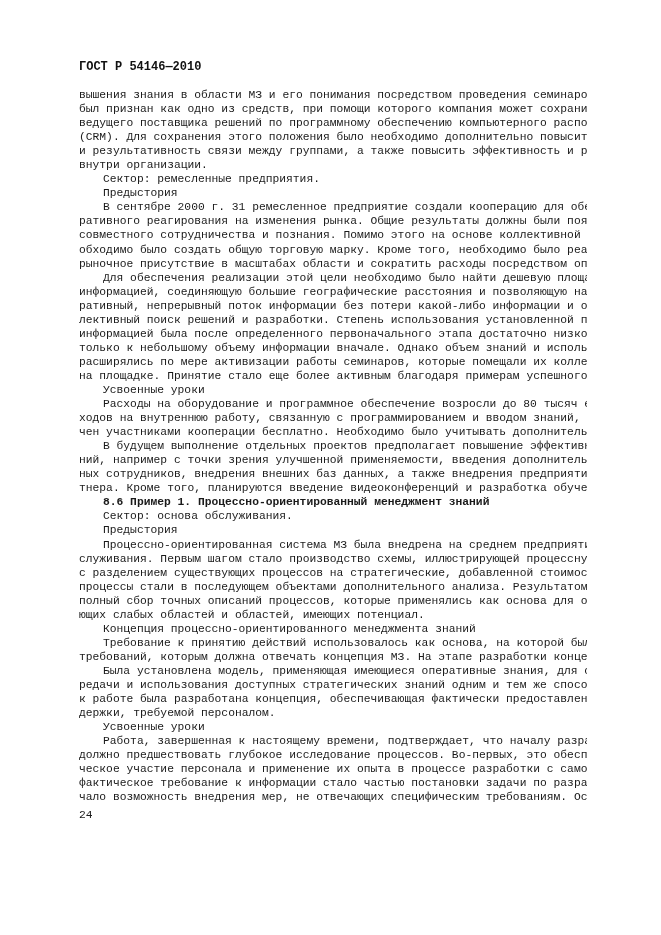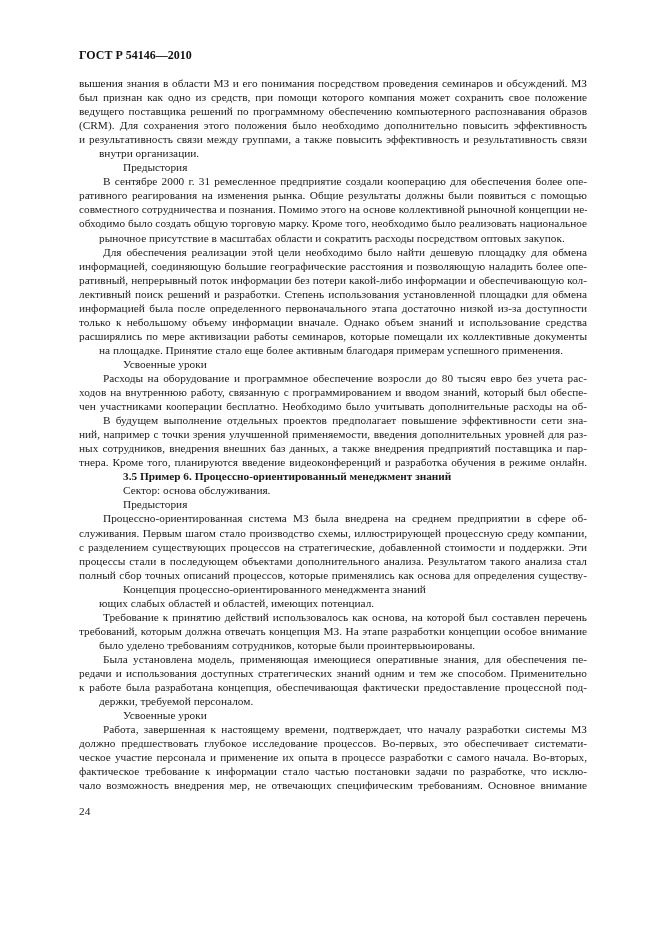--- a/index.html
+++ b/index.html
@@ -1,40 +1,41 @@
 <!DOCTYPE html>
 <html><head>
 <meta charset="utf-8">
 <style>
   html, body { margin: 0; padding: 0; background: #ffffff; }
   body { width: 661px; height: 935px; position: relative; overflow: hidden; }
   .page {
-    position: absolute; left: 79px; top: 48px; width: 508px;
-    font-family: Liberation Serif, serif;
+    position: absolute; left: 79px; top: 60px; width: 508px;
+    font-family: Liberation Mono, monospace;
     font-size: 11.3px; line-height: 14.05px; color: #1a1a1a;
   }
   .header { font-weight: bold; font-size: 12px; line-height: 14px; margin: 0 0 14px 0; color: #111; }
   .line { white-space: nowrap; text-align: justify; text-align-last: justify; height: 14.05px; overflow: hidden; }
-  .line.last { text-align-last: left; margin-left: 20px; }
+  .line.last { text-align-last: left; }
   .ind { padding-left: 24px; }
   .h { font-weight: bold; }
-  .pageno { margin-top: 12px; }
+  .pageno { margin-top: 4px; }
 </style>
 </head>
 <body>
 
 <div class="page">
   <div class="header">ГОСТ Р 54146—2010</div>
   <div id="body">
       <div class="line">вышения знания в области МЗ и его понимания посредством проведения семинаров и обсуждений. МЗ</div>
       <div class="line">был признан как одно из средств, при помощи которого компания может сохранить свое положение</div>
       <div class="line">ведущего поставщика решений по программному обеспечению компьютерного распознавания образов</div>
       <div class="line">(CRM). Для сохранения этого положения было необходимо дополнительно повысить эффективность</div>
       <div class="line">и результативность связи между группами, а также повысить эффективность и результативность связи</div>
       <div class="line last">внутри организации.</div>
+      <div class="line ind last">Сектор: ремесленные предприятия.</div>
       <div class="line ind last">Предыстория</div>
       <div class="line ind">В сентябре 2000 г. 31 ремесленное предприятие создали кооперацию для обеспечения более опе-</div>
       <div class="line">ративного реагирования на изменения рынка. Общие результаты должны были появиться с помощью</div>
       <div class="line">совместного сотрудничества и познания. Помимо этого на основе коллективной рыночной концепции не-</div>
       <div class="line">обходимо было создать общую торговую марку. Кроме того, необходимо было реализовать национальное</div>
       <div class="line last">рыночное присутствие в масштабах области и сократить расходы посредством оптовых закупок.</div>
       <div class="line ind">Для обеспечения реализации этой цели необходимо было найти дешевую площадку для обмена</div>
       <div class="line">информацией, соединяющую большие географические расстояния и позволяющую наладить более опе-</div>
       <div class="line">ративный, непрерывный поток информации без потери какой-либо информации и обеспечивающую кол-</div>
       <div class="line">лективный поиск решений и разработки. Степень использования установленной площадки для обмена</div>
@@ -43,33 +44,32 @@
       <div class="line">расширялись по мере активизации работы семинаров, которые помещали их коллективные документы</div>
       <div class="line last">на площадке. Принятие стало еще более активным благодаря примерам успешного применения.</div>
       <div class="line ind last">Усвоенные уроки</div>
       <div class="line ind">Расходы на оборудование и программное обеспечение возросли до 80 тысяч евро без учета рас-</div>
       <div class="line">ходов на внутреннюю работу, связанную с программированием и вводом знаний, который был обеспе-</div>
       <div class="line">чен участниками кооперации бесплатно. Необходимо было учитывать дополнительные расходы на об-</div>
       <div class="line ind">В будущем выполнение отдельных проектов предполагает повышение эффективности сети зна-</div>
       <div class="line">ний, например с точки зрения улучшенной применяемости, введения дополнительных уровней для раз-</div>
       <div class="line">ных сотрудников, внедрения внешних баз данных, а также внедрения предприятий поставщика и пар-</div>
       <div class="line">тнера. Кроме того, планируются введение видеоконференций и разработка обучения в режиме онлайн.</div>
-      <div class="line ind h last">3.5  Пример 6. Процессно-ориентированный менеджмент знаний</div>
+      <div class="line ind h last">8.6  Пример 1. Процессно-ориентированный менеджмент знаний</div>
       <div class="line ind last">Сектор: основа обслуживания.</div>
       <div class="line ind last">Предыстория</div>
       <div class="line ind">Процессно-ориентированная система МЗ была внедрена на среднем предприятии в сфере об-</div>
       <div class="line">служивания. Первым шагом стало производство схемы, иллюстрирующей процессную среду компании,</div>
       <div class="line">с разделением существующих процессов на стратегические, добавленной стоимости и поддержки. Эти</div>
       <div class="line">процессы стали в последующем объектами дополнительного анализа. Результатом такого анализа стал</div>
       <div class="line">полный сбор точных описаний процессов, которые применялись как основа для определения существу-</div>
+      <div class="line last">ющих слабых областей и областей, имеющих потенциал.</div>
       <div class="line ind last">Концепция процессно-ориентированного менеджмента знаний</div>
-      <div class="line last">ющих слабых областей и областей, имеющих потенциал.</div>
       <div class="line ind">Требование к принятию действий использовалось как основа, на которой был составлен перечень</div>
       <div class="line">требований, которым должна отвечать концепция МЗ. На этапе разработки концепции особое внимание</div>
-      <div class="line last">было уделено требованиям сотрудников, которые были проинтервьюированы.</div>
       <div class="line ind">Была установлена модель, применяющая имеющиеся оперативные знания, для обеспечения пе-</div>
       <div class="line">редачи и использования доступных стратегических знаний одним и тем же способом. Применительно</div>
       <div class="line">к работе была разработана концепция, обеспечивающая фактически предоставление процессной под-</div>
       <div class="line last">держки, требуемой персоналом.</div>
       <div class="line ind last">Усвоенные уроки</div>
       <div class="line ind">Работа, завершенная к настоящему времени, подтверждает, что началу разработки системы МЗ</div>
       <div class="line">должно предшествовать глубокое исследование процессов. Во-первых, это обеспечивает системати-</div>
       <div class="line">ческое участие персонала и применение их опыта в процессе разработки с самого начала. Во-вторых,</div>
       <div class="line">фактическое требование к информации стало частью постановки задачи по разработке, что исклю-</div>
       <div class="line">чало возможность внедрения мер, не отвечающих специфическим требованиям. Основное внимание</div>

